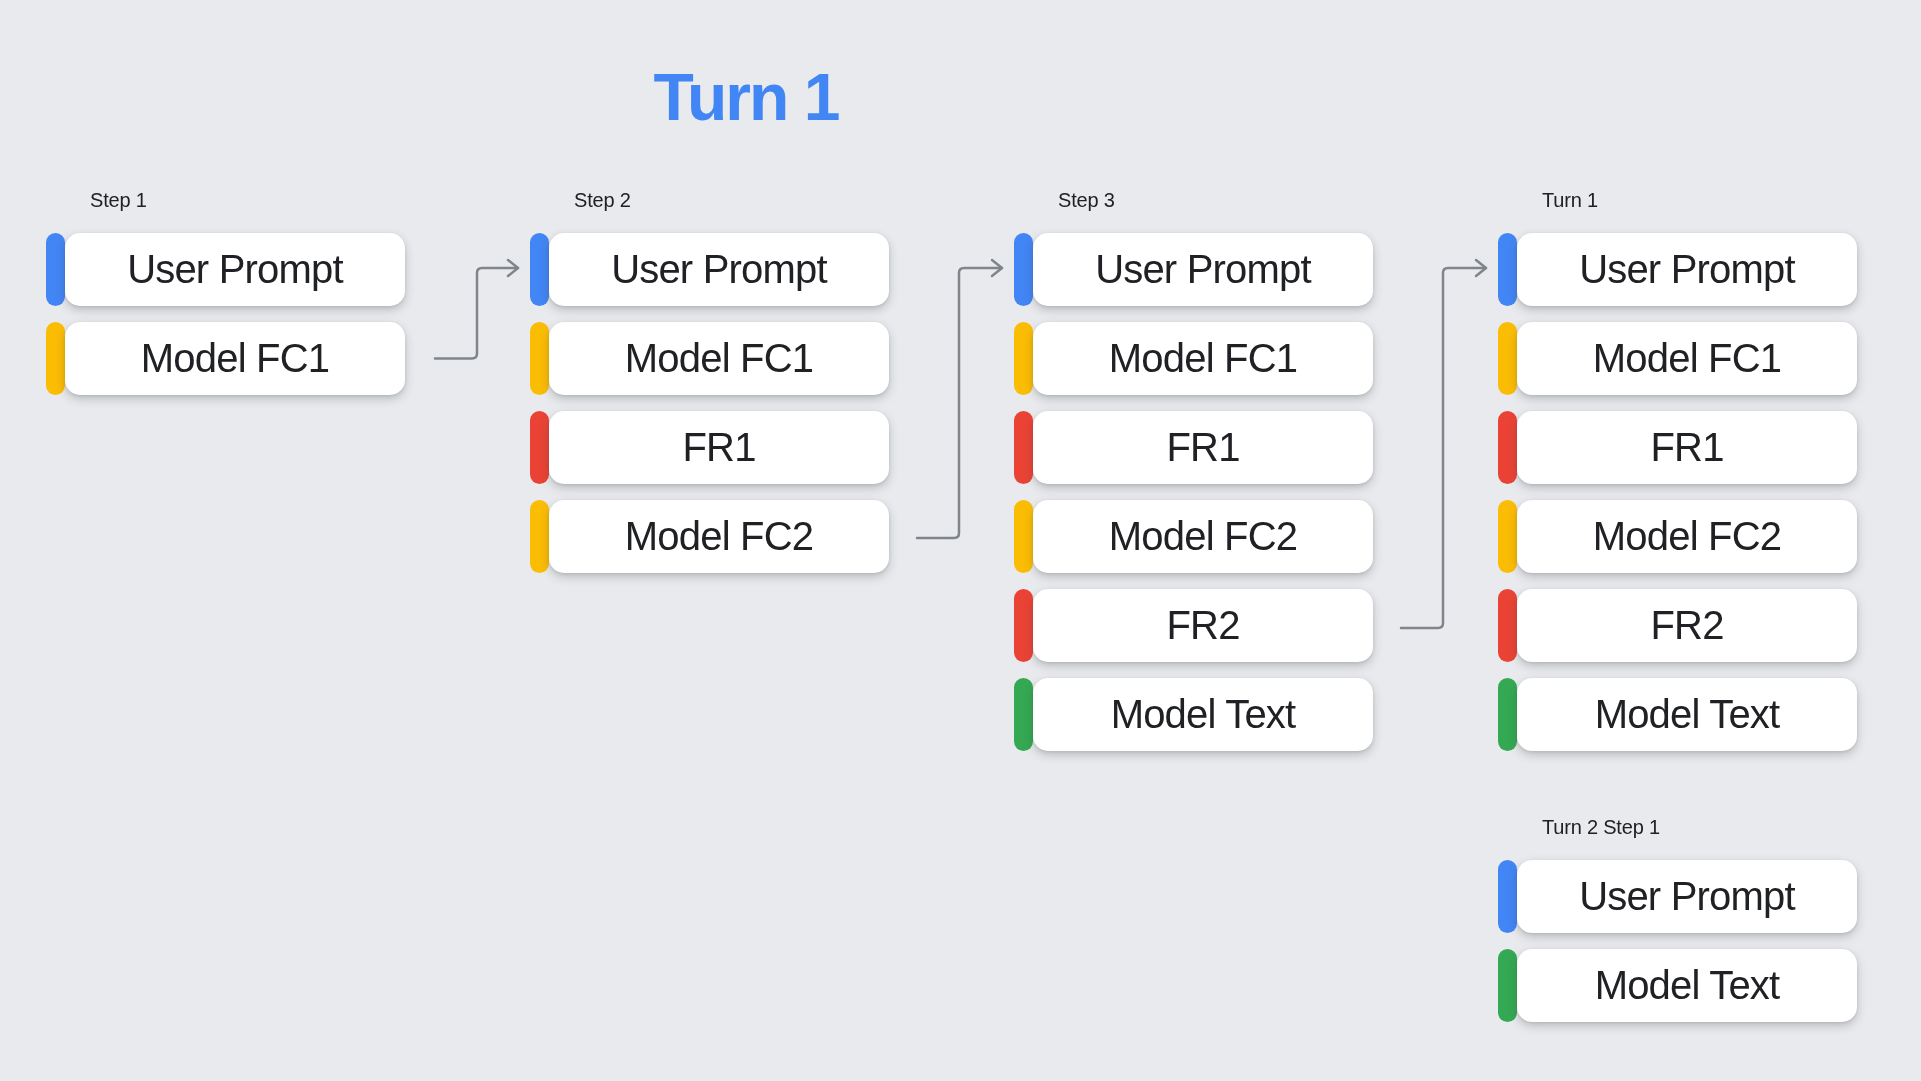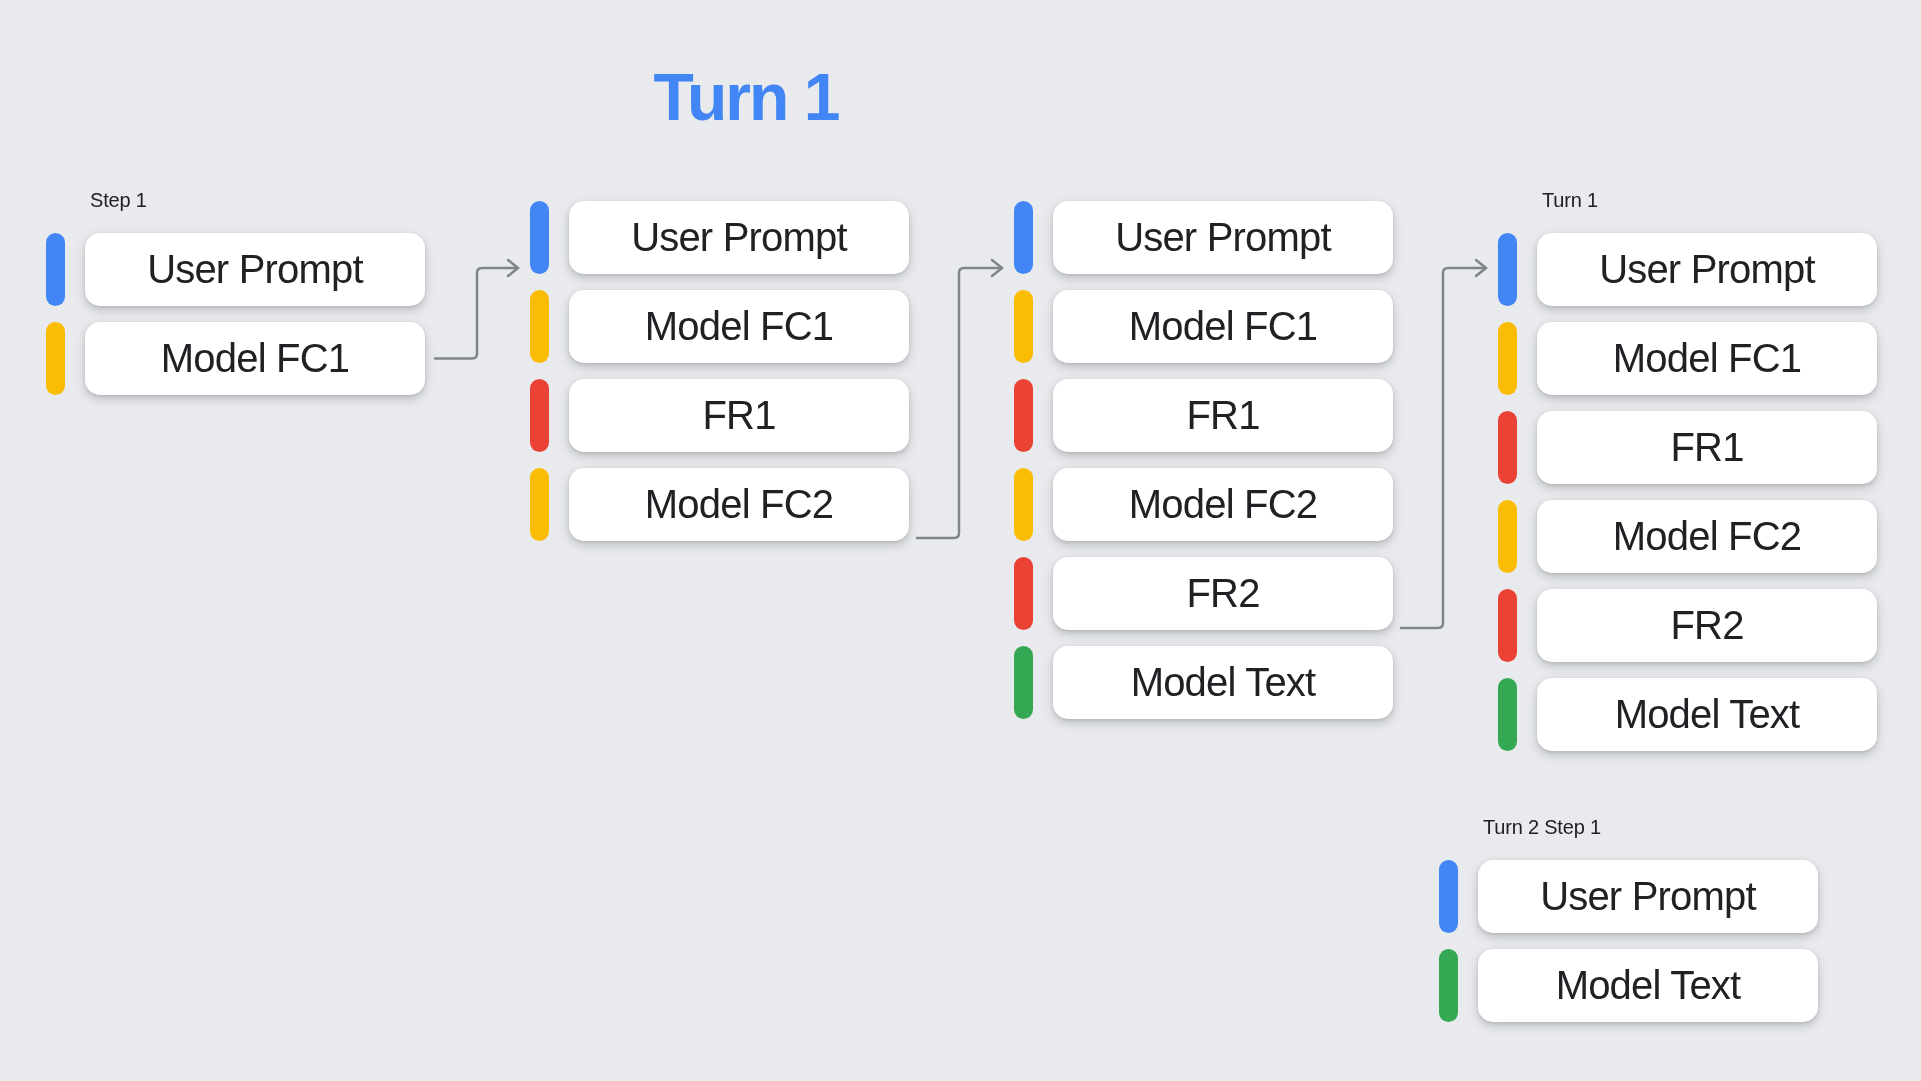--- a/index.html
+++ b/index.html
@@ -24,38 +24,38 @@
     white-space: nowrap;
   }
   .title-1 { left: 746px; }
   .title-2 { left: 1698px; }
 
   .column { position: absolute; width: 420px; }
   .col-1 { left: 46px;   top: 184px; }
   .col-2 { left: 530px;  top: 184px; }
   .col-3 { left: 1014px; top: 184px; }
   .col-4 { left: 1498px; top: 184px; }
-  .col-5 { left: 1439px; top: 811px; }
+  .col-5 { left: 1498px; top: 811px; }
 
   .col-label {
     margin-left: 44px;
     font-size: 20px;
     line-height: 32px;
     font-weight: 400;
     letter-spacing: -0.2px;
     color: #202124;
     white-space: nowrap;
   }
   .cards {
     margin-top: 17px;
     display: flex;
     flex-direction: column;
     gap: 16px;
   }
-  .row { display: flex; gap: 20px; height: 73px; }
+  .row { display: flex; height: 73px; }
   .bar {
     width: 19px;
     height: 73px;
     border-radius: 9.5px;
     background: #9AA0A6;
     flex: none;
   }
   .bar[data-color="blue"]   { background: #4285F4; }
   .bar[data-color="yellow"] { background: #FBBC04; }
   .bar[data-color="red"]    { background: #EA4335; }
@@ -105,20 +105,21 @@
       <div class="row">
         <span class="bar" data-color="yellow"></span>
         <div class="card">
             <span class="card-label">Model FC1</span>
           </div>
       </div>
     </div>
   </div>
 
   <div class="column col-2">
+    <div class="col-label">Step 2</div>
     <div class="cards">
       <div class="row">
         <span class="bar" data-color="blue"></span>
         <div class="card">
             <span class="card-label">User Prompt</span>
           </div>
       </div>
       <div class="row">
         <span class="bar" data-color="yellow"></span>
         <div class="card">
@@ -134,20 +135,21 @@
       <div class="row">
         <span class="bar" data-color="yellow"></span>
         <div class="card">
             <span class="card-label">Model FC2</span>
           </div>
       </div>
     </div>
   </div>
 
   <div class="column col-3">
+    <div class="col-label">Step 3</div>
     <div class="cards">
       <div class="row">
         <span class="bar" data-color="blue"></span>
         <div class="card">
             <span class="card-label">User Prompt</span>
           </div>
       </div>
       <div class="row">
         <span class="bar" data-color="yellow"></span>
         <div class="card">

